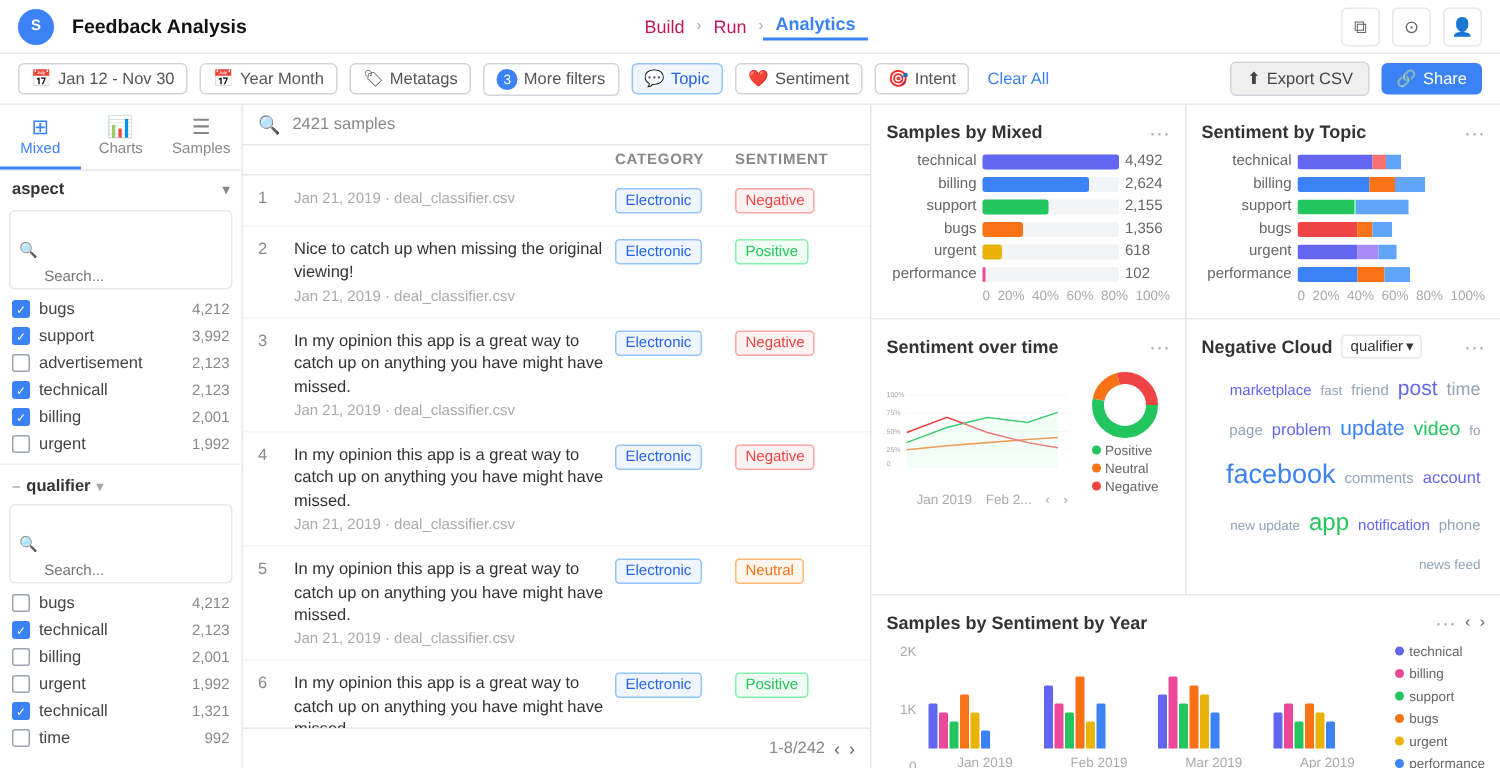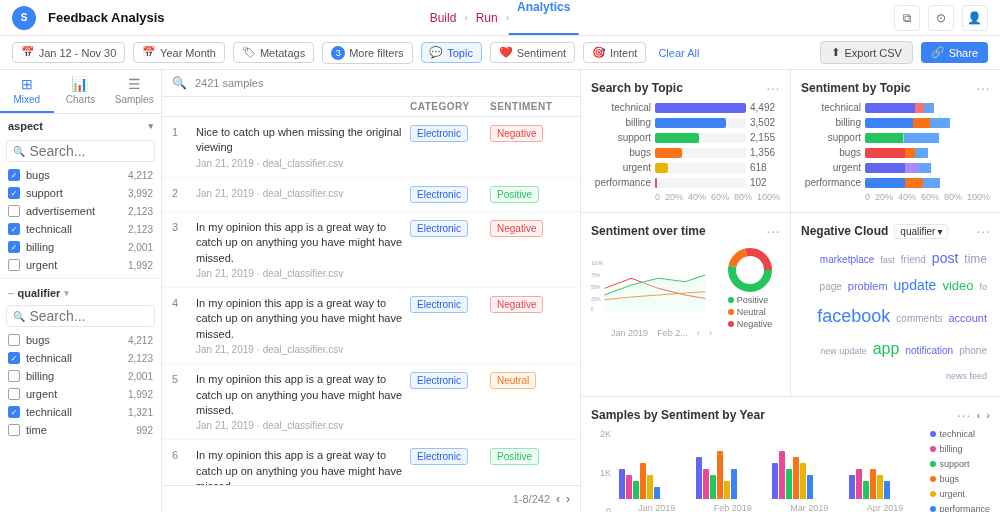--- a/index.html
+++ b/index.html
@@ -4,21 +4,21 @@
   <style>
     * { box-sizing: border-box; margin: 0; padding: 0; }
     body { font-family: -apple-system, BlinkMacSystemFont, 'Segoe UI', sans-serif; font-size: 12px; color: #333; background: #fff; width: 1000px; height: 512px; overflow: hidden; }
 
     
     .header { display: flex; align-items: center; height: 36px; border-bottom: 1px solid #e5e7eb; padding: 0 12px; gap: 12px; }
     .header-logo { width: 24px; height: 24px; background: #3b82f6; border-radius: 50%; display: flex; align-items: center; justify-content: center; color: white; font-size: 10px; font-weight: bold; flex-shrink: 0; }
     .header-title { font-size: 13px; font-weight: 600; color: #111; }
     .nav-item { font-size: 12px; color: #be185d; padding: 0 8px; cursor: pointer; display: flex; align-items: center; gap: 4px; }
     .nav-arrow { color: #aaa; font-size: 10px; }
-    .nav-item.active { color: #3b82f6; font-weight: 600; border-bottom: 2px solid #3b82f6; padding-bottom: 19px; }
+    .nav-item.active { color: #3b82f6; font-weight: 600; border-bottom: 2px solid #3b82f6; padding-bottom: 2px; }
     .header-actions { display: flex; align-items: center; gap: 8px; margin-left: auto; }
     .header-icon-btn { width: 26px; height: 26px; border-radius: 4px; border: 1px solid #e5e7eb; display: flex; align-items: center; justify-content: center; cursor: pointer; color: #666; font-size: 12px; }
 
     
     .filter-bar { display: flex; align-items: center; height: 34px; border-bottom: 1px solid #e5e7eb; padding: 0 12px; gap: 8px; }
     .filter-chip { display: flex; align-items: center; gap: 4px; padding: 3px 8px; border: 1px solid #d1d5db; border-radius: 4px; font-size: 11px; color: #555; cursor: pointer; background: #fff; }
     .filter-chip.active { background: #eff6ff; border-color: #93c5fd; color: #2563eb; }
     .badge { background: #3b82f6; color: white; border-radius: 50%; width: 14px; height: 14px; display: flex; align-items: center; justify-content: center; font-size: 9px; }
     .clear-all { font-size: 11px; color: #3b82f6; cursor: pointer; margin-left: 4px; }
     .export-btn { margin-left: auto; display: flex; align-items: center; gap: 4px; padding: 4px 10px; border: 1px solid #d1d5db; border-radius: 4px; font-size: 11px; cursor: pointer; color: #444; }
@@ -29,21 +29,21 @@
 
     
     .sidebar { width: 162px; border-right: 1px solid #e5e7eb; overflow-y: auto; flex-shrink: 0; }
     .sidebar-tabs { display: flex; border-bottom: 1px solid #e5e7eb; }
     .sidebar-tab { flex: 1; display: flex; flex-direction: column; align-items: center; padding: 6px 4px; font-size: 10px; color: #888; cursor: pointer; gap: 2px; }
     .sidebar-tab.active { color: #3b82f6; border-bottom: 2px solid #3b82f6; }
     .sidebar-tab .tab-icon { font-size: 14px; }
     .aspect-header { display: flex; align-items: center; justify-content: space-between; padding: 6px 8px; font-size: 11px; font-weight: 600; cursor: pointer; }
     .aspect-header .chevron { font-size: 9px; color: #888; }
     .search-box { margin: 2px 6px 4px; display: flex; align-items: center; border: 1px solid #e5e7eb; border-radius: 4px; padding: 2px 6px; gap: 4px; }
-    .search-box input { border: none; outline: none; font-size: 14px; width: 100%; color: #888; }
+    .search-box input { border: none; outline: none; font-size: 10px; width: 100%; color: #888; margin-top: 36px; }
     .sidebar-item { display: flex; align-items: center; padding: 3px 8px; gap: 6px; cursor: pointer; }
     .checkbox { width: 12px; height: 12px; border: 1px solid #9ca3af; border-radius: 2px; flex-shrink: 0; display: flex; align-items: center; justify-content: center; background: #fff; }
     .checkbox.checked { background: #3b82f6; border-color: #3b82f6; color: white; font-size: 8px; }
     .item-label { font-size: 11px; color: #444; flex: 1; }
     .item-count { font-size: 10px; color: #888; }
     .section-divider { height: 1px; background: #f0f0f0; margin: 4px 0; }
     .qualifier-header { display: flex; align-items: center; justify-content: space-between; padding: 4px 8px; font-size: 11px; font-weight: 600; cursor: pointer; }
 
     
     .content { flex: 1; display: flex; flex-direction: column; overflow: hidden; }
@@ -295,33 +295,33 @@
     <div class="col-headers">
       <div class="col-num"></div>
       <div class="col-text"></div>
       <div class="col-cat">CATEGORY</div>
       <div class="col-sent">SENTIMENT</div>
     </div>
     <div class="sample-list" id="sample-list">
         <div class="sample-row">
     <div class="sample-num">1</div>
     <div class="sample-text-block">
-      <div class="sample-text">Nice to catch up when missing the original viewing</div>
       <div class="sample-date">Jan 21, 2019 · deal_classifier.csv</div>
     </div>
     <div class="sample-cat">
       <span class="cat-badge">Electronic</span>
     </div>
     <div class="sample-sent">
       <span class="sent-badge sent-negative">Negative</span>
     </div>
   </div>
         <div class="sample-row">
     <div class="sample-num">2</div>
     <div class="sample-text-block">
+      <div class="sample-text">Nice to catch up when missing the original viewing!</div>
       <div class="sample-date">Jan 21, 2019 · deal_classifier.csv</div>
     </div>
     <div class="sample-cat">
       <span class="cat-badge">Electronic</span>
     </div>
     <div class="sample-sent">
       <span class="sent-badge sent-positive">Positive</span>
     </div>
   </div>
         <div class="sample-row">
@@ -383,37 +383,37 @@
       <span class="pag-btn">›</span>
     </div>
   </div>
 
   <div class="right-panel">
 
     <div class="two-charts">
 
       <div class="half-chart">
         <div class="chart-title">
-          <span class="chart-title-text">Search by Topic</span>
+          <span class="chart-title-text">Samples by Mixed</span>
           <span class="chart-menu">···</span>
         </div>
         <div class="bar-chart" id="samples-topic-bars">
             <div class="bar-row">
     <div class="bar-label">technical</div>
     <div class="bar-container">
       <div class="bar-fill" style="width:100%;background:#6366f1;"></div>
     </div>
     <div class="bar-value">4,492</div>
   </div>
             <div class="bar-row">
     <div class="bar-label">billing</div>
     <div class="bar-container">
       <div class="bar-fill" style="width:78%;background:#3b82f6;"></div>
     </div>
-    <div class="bar-value">3,502</div>
+    <div class="bar-value">2,624</div>
   </div>
             <div class="bar-row">
     <div class="bar-label">support</div>
     <div class="bar-container">
       <div class="bar-fill" style="width:48%;background:#22c55e;"></div>
     </div>
     <div class="bar-value">2,155</div>
   </div>
             <div class="bar-row">
     <div class="bar-label">bugs</div>

